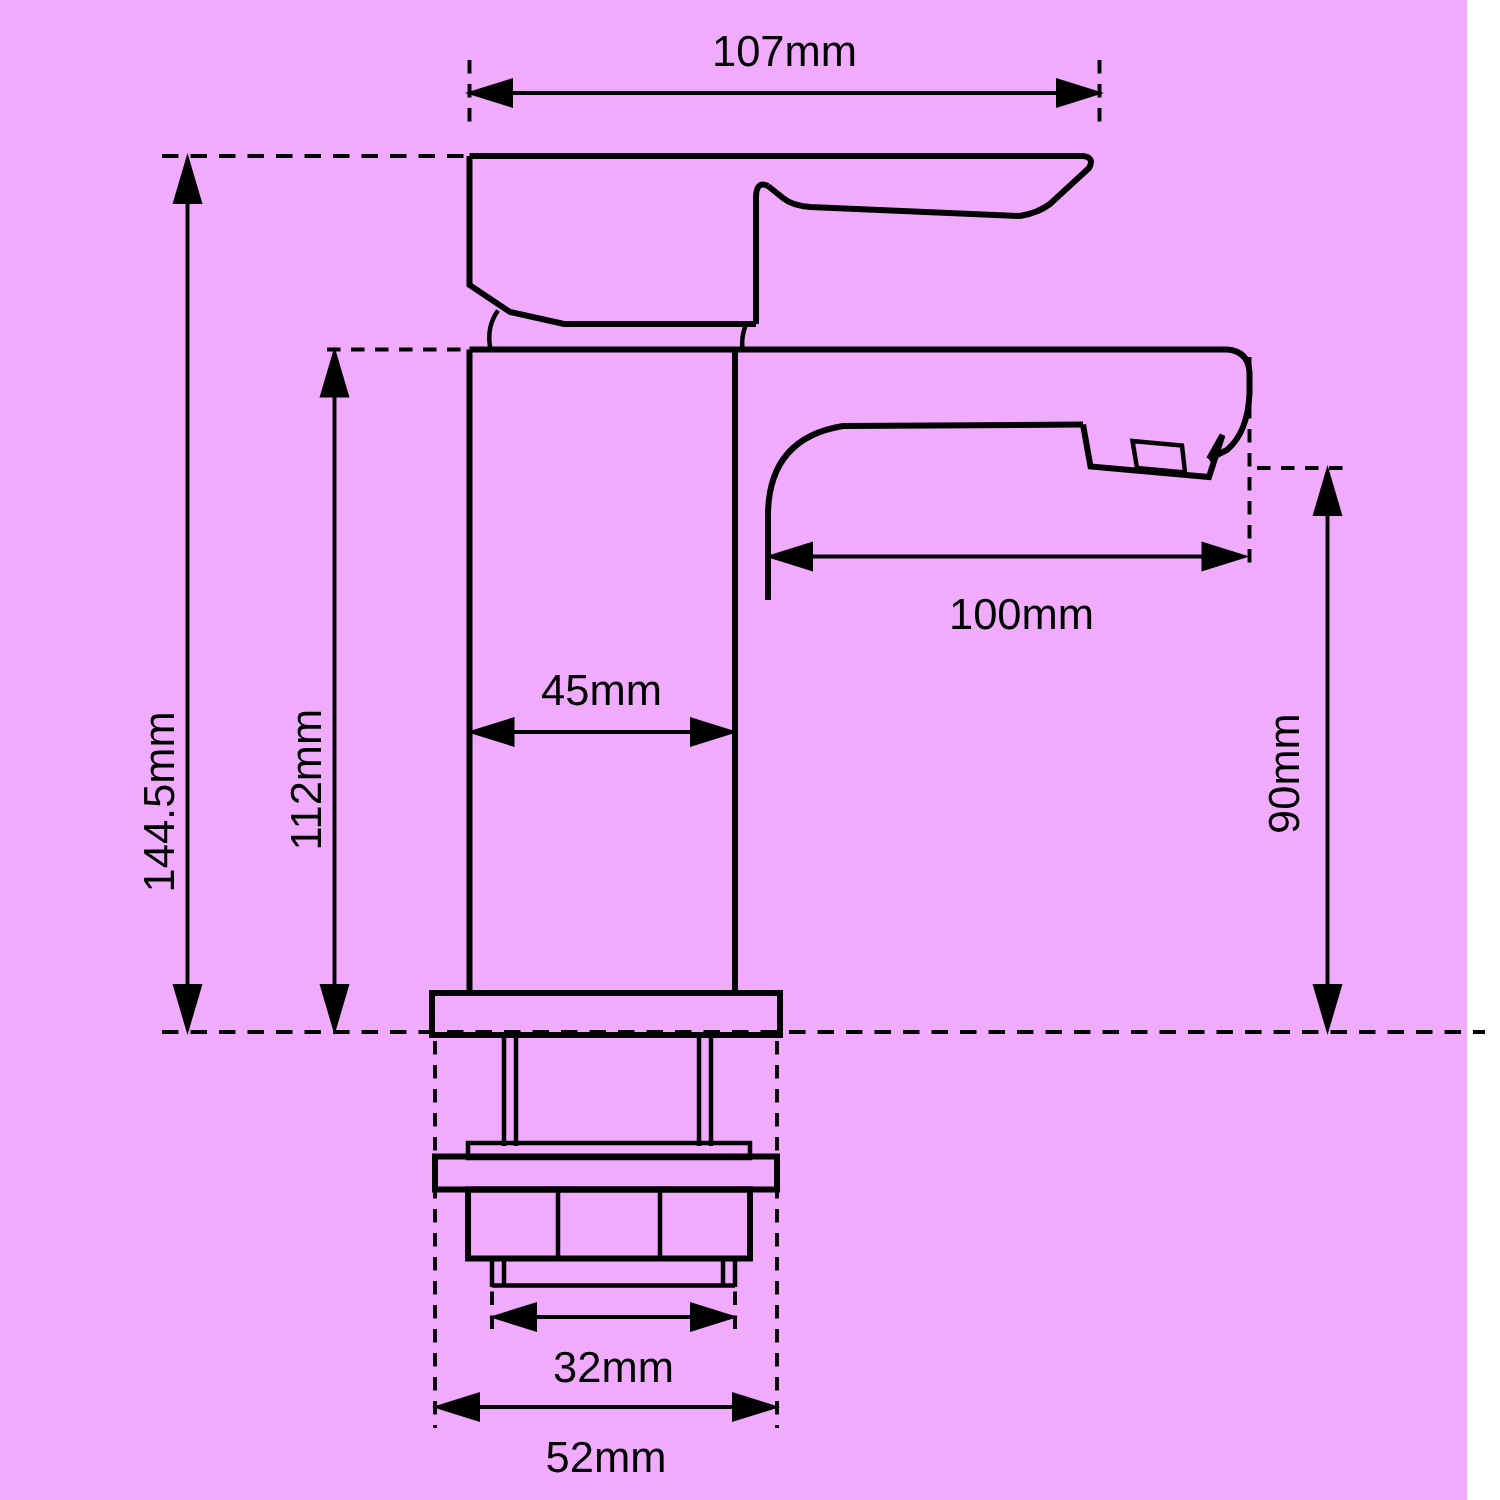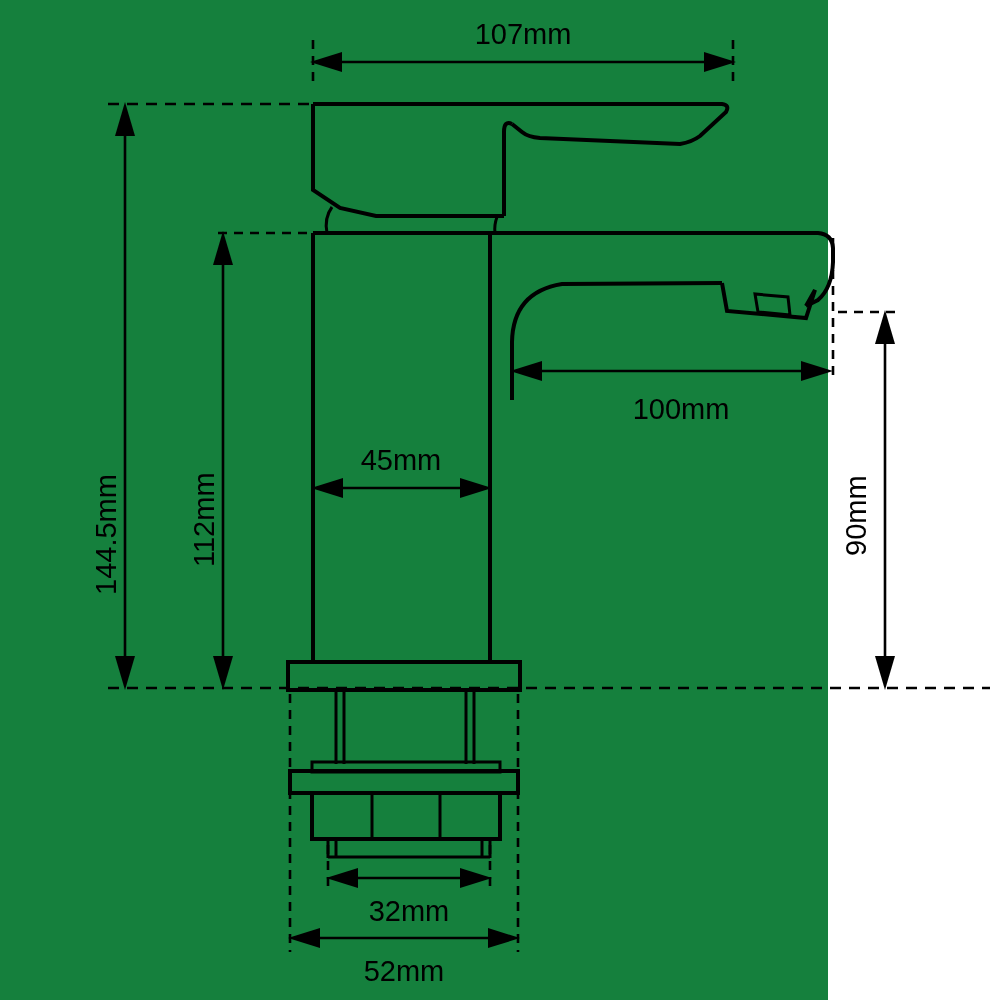--- a/index.html
+++ b/index.html
@@ -9,23 +9,23 @@
     background: #ffffff;
   }
   body {
     width: 1000px;
     height: 1000px;
     font-family: "Liberation Sans", sans-serif;
     overflow: hidden;
   }
   #drawing-root {
     position: relative;
-    width: 828px;
+    width: 978px;
     height: 1000px;
-    background: #15803d;
+    background: #f0abfc;
   }
   svg#tech-drawing {
     display: block;
     width: 1000px;
     height: 1000px;
   }
   .outline {
     fill: none;
     stroke: #000000;
     stroke-width: 4;

